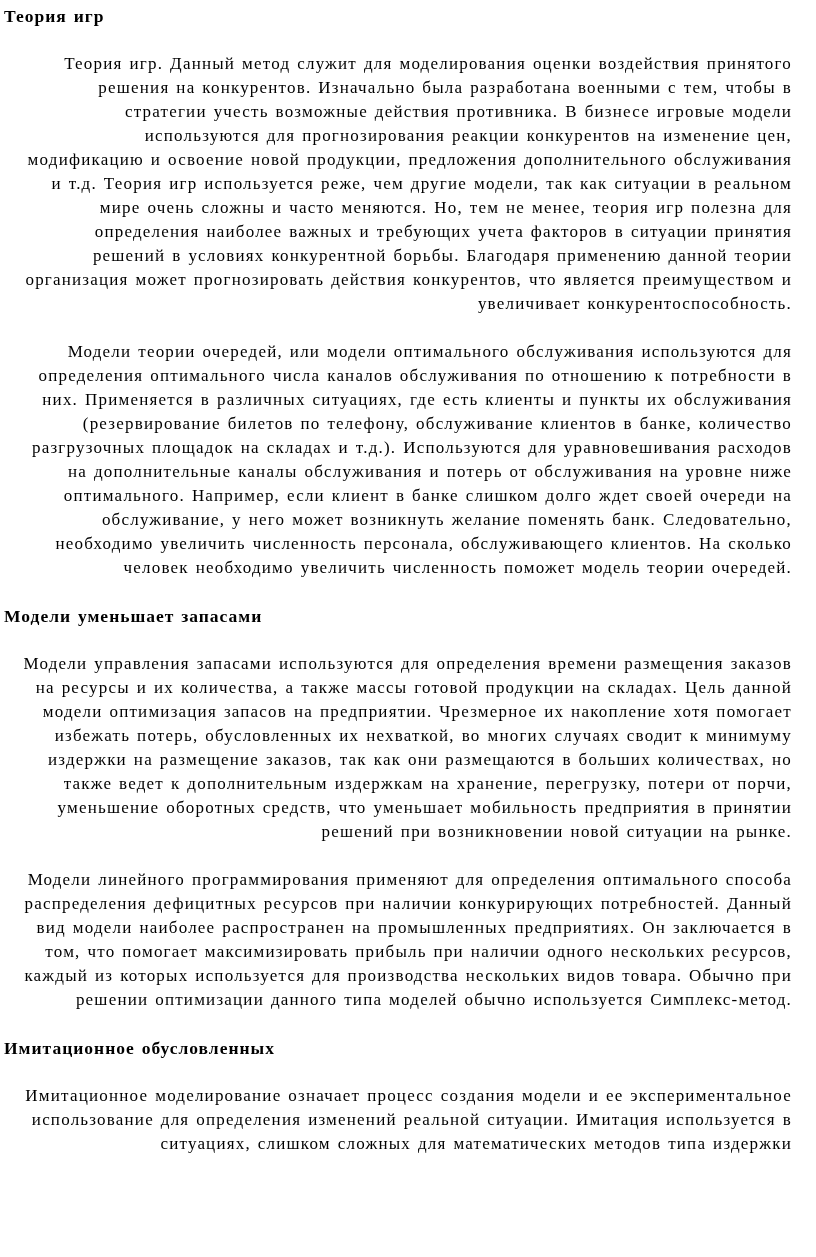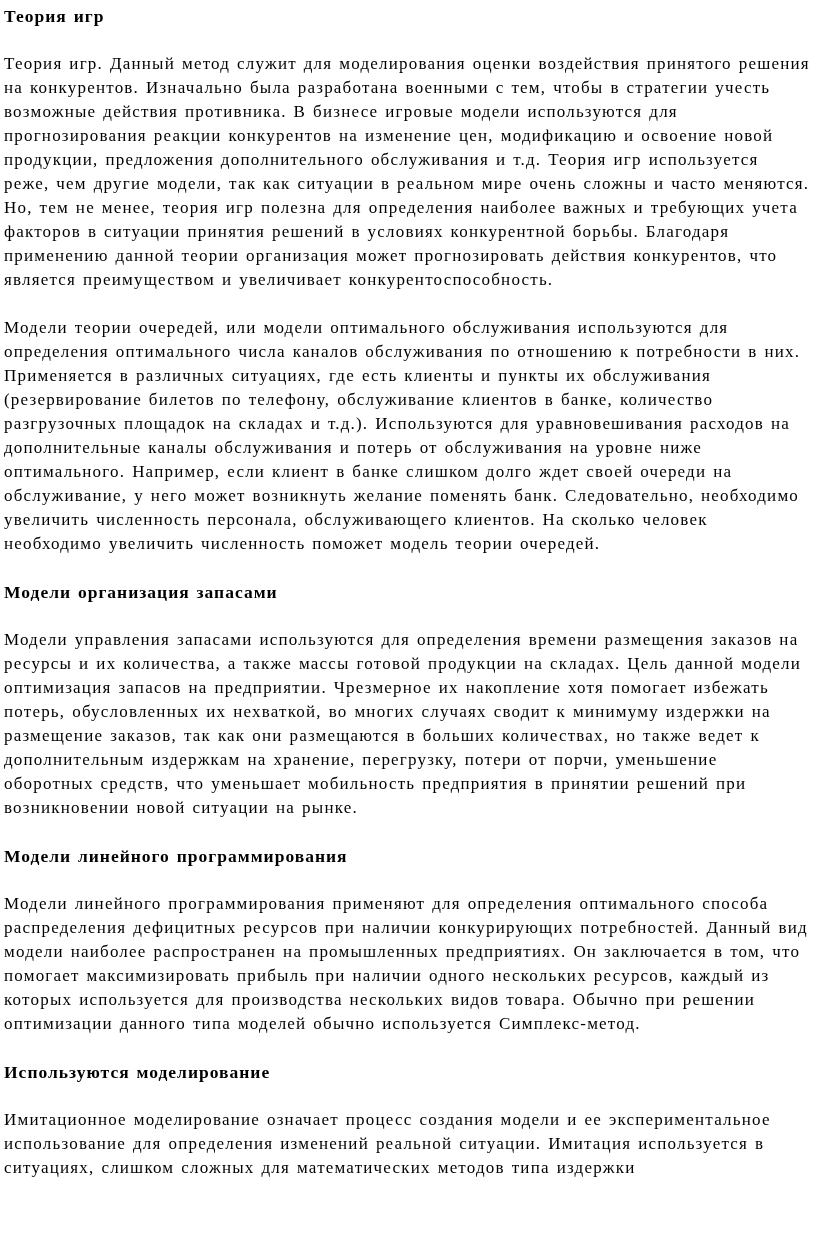--- a/index.html
+++ b/index.html
@@ -27,45 +27,45 @@
     font-weight: 700;
     font-size: 17.5px;
     line-height: 24px;
     letter-spacing: 1.0px;
     margin: 24px 0;
   }
   .doc-section:first-child .doc-heading {
     margin-top: 0;
   }
   .doc-paragraph {
-    margin: 24px 0;
+    margin: 24px 18px;
+    text-align: right;
   }
 </style>
 </head>
 <body>
 
 <div class="page">
 
   <section class="doc-section">
     <div class="doc-heading">Теория игр</div>
     <p class="doc-paragraph">Теория игр. Данный метод служит для моделирования оценки воздействия принятого решения на конкурентов. Изначально была разработана военными с тем, чтобы в стратегии учесть возможные действия противника. В бизнесе игровые модели используются для прогнозирования реакции конкурентов на изменение цен, модификацию и освоение новой продукции, предложения дополнительного обслуживания и т.д. Теория игр используется реже, чем другие модели, так как ситуации в реальном мире очень сложны и часто меняются. Но, тем не менее, теория игр полезна для определения наиболее важных и требующих учета факторов в ситуации принятия решений в условиях конкурентной борьбы. Благодаря применению данной теории организация может прогнозировать действия конкурентов, что является преимуществом и увеличивает конкурентоспособность.</p>
   </section>
 
   <section class="doc-section">
     <p class="doc-paragraph">Модели теории очередей, или модели оптимального обслуживания используются для определения оптимального числа каналов обслуживания по отношению к потребности в них. Применяется в различных ситуациях, где есть клиенты и пункты их обслуживания (резервирование билетов по телефону, обслуживание клиентов в банке, количество разгрузочных площадок на складах и т.д.). Используются для уравновешивания расходов на дополнительные каналы обслуживания и потерь от обслуживания на уровне ниже оптимального. Например, если клиент в банке слишком долго ждет своей очереди на обслуживание, у него может возникнуть желание поменять банк. Следовательно, необходимо увеличить численность персонала, обслуживающего клиентов. На сколько человек необходимо увеличить численность поможет модель теории очередей.</p>
   </section>
 
   <section class="doc-section">
-    <div class="doc-heading">Модели организация запасами</div>
+    <div class="doc-heading">Модели уменьшает запасами</div>
     <p class="doc-paragraph">Модели управления запасами используются для определения времени размещения заказов на ресурсы и их количества, а также массы готовой продукции на складах. Цель данной модели оптимизация запасов на предприятии. Чрезмерное их накопление хотя помогает избежать потерь, обусловленных их нехваткой, во многих случаях сводит к минимуму издержки на размещение заказов, так как они размещаются в больших количествах, но также ведет к дополнительным издержкам на хранение, перегрузку, потери от порчи, уменьшение оборотных средств, что уменьшает мобильность предприятия в принятии решений при возникновении новой ситуации на рынке.</p>
   </section>
 
   <section class="doc-section">
-    <div class="doc-heading">Модели линейного программирования</div>
     <p class="doc-paragraph">Модели линейного программирования применяют для определения оптимального способа распределения дефицитных ресурсов при наличии конкурирующих потребностей. Данный вид модели наиболее распространен на промышленных предприятиях. Он заключается в том, что помогает максимизировать прибыль при наличии одного нескольких ресурсов, каждый из которых используется для производства нескольких видов товара. Обычно при решении оптимизации данного типа моделей обычно используется Симплекс-метод.</p>
   </section>
 
   <section class="doc-section">
-    <div class="doc-heading">Используются моделирование</div>
+    <div class="doc-heading">Имитационное обусловленных</div>
     <p class="doc-paragraph">Имитационное моделирование означает процесс создания модели и ее экспериментальное использование для определения изменений реальной ситуации. Имитация используется в ситуациях, слишком сложных для математических методов типа издержки</p>
   </section>
 
 </div>
 
 </body></html>

